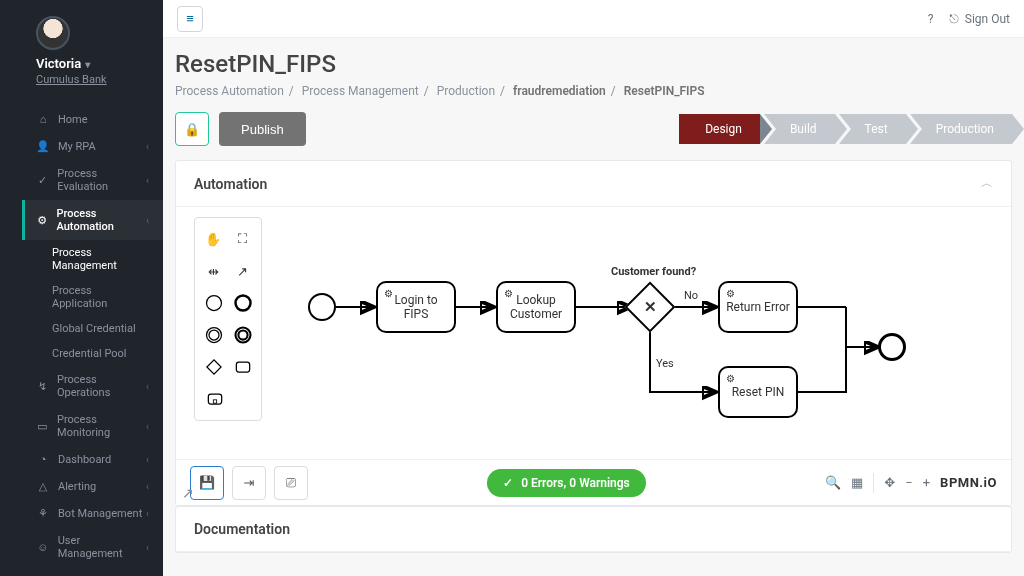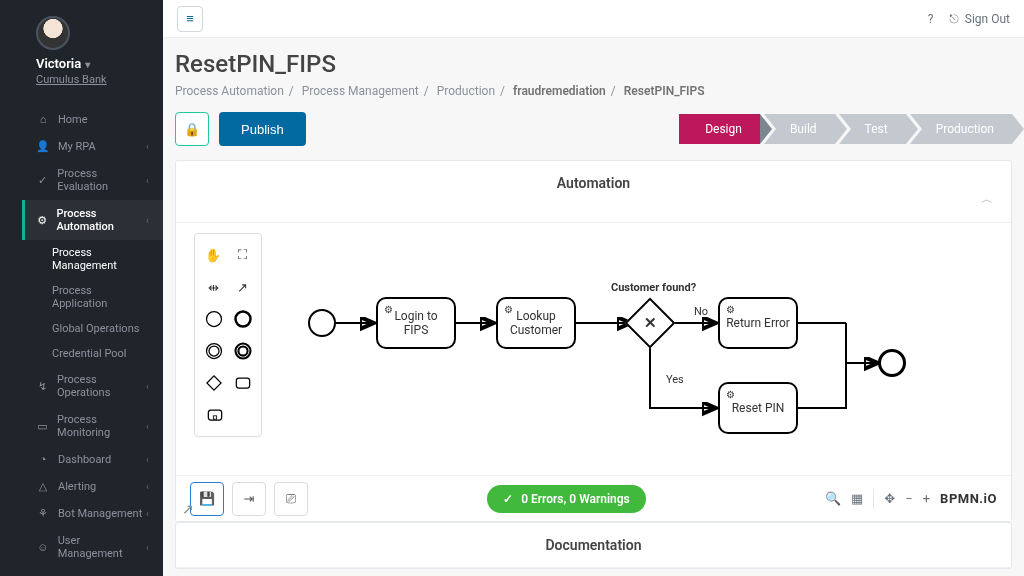--- a/index.html
+++ b/index.html
@@ -31,53 +31,53 @@
   
   .main { position:absolute; left:163px; top:38px; right:0; bottom:0; overflow:hidden; padding:12px 12px 0; }
   .page-title { font-size:24px; font-weight:500; color:#444; margin-bottom:6px; }
   .crumbs { font-size:12px; color:#8a929d; margin-bottom:14px; }
   .crumbs a { color:#8a929d; text-decoration:none; }
   .crumbs .sep { margin:0 5px; }
   .crumbs .strong { color:#737373; font-weight:600; }
 
   .actions-row { display:flex; align-items:center; margin-bottom:14px; }
   .btn-lock { width:34px; height:34px; border:1px solid #20c997; border-radius:4px; display:flex; align-items:center; justify-content:center; color:#20c997; background:#fff; cursor:pointer; }
-  .btn-publish { margin-left:10px; height:34px; padding:0 22px; background:#0369a1; color:#fff; border:none; border-radius:4px; font-size:13px; cursor:pointer; }
+  .btn-publish { margin-left:10px; height:34px; padding:0 22px; background:#737373; color:#fff; border:none; border-radius:4px; font-size:13px; cursor:pointer; }
 
   
   .pipeline { margin-left:auto; display:flex; }
   .step { position:relative; height:30px; line-height:30px; padding:0 18px 0 26px; color:#fff; font-size:12px; background:#c3c9cf; margin-left:4px; }
   .step::before { content:""; position:absolute; left:0; top:0; border-top:15px solid transparent; border-bottom:15px solid transparent; border-left:12px solid #f7f7f7; }
   .step::after { content:""; position:absolute; right:-12px; top:0; border-top:15px solid transparent; border-bottom:15px solid transparent; border-left:12px solid #c3c9cf; z-index:2; }
   .step.first::before{display:none;}
-  .step.active { background:#be185d; }
+  .step.active { background:#7f1d1d; }
   .step.active::after { border-left-color:#7c8691; }
 
   
   .panel { background:#fff; border:1px solid #e5e8ec; border-radius:3px; }
-  .panel-hdr { display:flex; align-items:center; padding:14px 18px; border-bottom:1px solid #eef0f2;flex-direction:column; }
+  .panel-hdr { display:flex; align-items:flex-end; padding:14px 18px; border-bottom:1px solid #eef0f2; }
   .panel-hdr h3 { font-size:14px; font-weight:600; color:#444; }
   .panel-hdr .collapse { margin-left:auto; color:#9aa1a9; cursor:pointer; font-size:12px; }
   .canvas-wrap { position:relative; height:298px; }
 
   
   .palette { position:absolute; left:18px; top:10px; width:68px; background:#fff; border:1px solid #d8dde2; border-radius:4px; padding:6px 4px; display:grid; grid-template-columns:1fr 1fr; gap:2px 0; }
   .pal-cell { height:30px; display:flex; align-items:center; justify-content:center; color:#333; cursor:pointer; }
   .pal-cell svg { width:20px; height:20px; }
   .pal-wide { grid-column: span 2; justify-content:flex-start; padding-left:6px;}
 
   
   .diagram { position:absolute; left:110px; top:10px; right:10px; height:240px; }
   .node { position:absolute; border:2px solid #000; background:#fff; border-radius:10px; display:flex; align-items:center; justify-content:center; font-size:12px; text-align:center; padding:4px 6px; }
   .node .gear { position:absolute; left:6px; top:5px; font-size:10px; }
   .circle { position:absolute; width:28px; height:28px; border:2px solid #000; border-radius:50%; background:#fff; }
   .circle.end { border-width:3px; }
   .gateway { position:absolute; width:36px; height:36px; transform:rotate(45deg); border:2px solid #000; background:#fff; display:flex; align-items:center; justify-content:center; }
   .gateway span { transform:rotate(-45deg); font-size:15px; font-weight:700;}
-  .edge-label { position:absolute; font-size:11px;margin-left:10px; }
+  .edge-label { position:absolute; font-size:11px; }
   .q-label { position:absolute; font-size:11px; }
 
   
   .canvas-foot { position:absolute; left:0; right:0; bottom:0; height:46px; border-top:1px solid #eef0f2; display:flex; align-items:center; padding:0 14px; background:#fff;}
   .foot-left { display:flex; gap:8px; }
   .tool-btn { width:34px; height:34px; border:1px solid #d8dde2; border-radius:4px; display:flex; align-items:center; justify-content:center; cursor:pointer; color:#555; }
   .tool-btn.primary { border-color:#2b7cd3; color:#2b7cd3; }
   .status-pill { margin:0 auto; background:#40b93c; color:#fff; border-radius:16px; height:28px; padding:0 16px; display:flex; align-items:center; gap:8px; font-size:12px; font-weight:600;}
   .foot-right { display:flex; align-items:center; gap:10px; color:#6a737d; }
   .foot-right .sep { width:1px; height:20px; background:#e2e6ea; }
@@ -114,21 +114,21 @@
         <span>Process Evaluation</span>
         <span class="exp">‹</span>
       </div>
     <div class="sb-item active bold">
         <span class="ic">⚙</span>
         <span>Process Automation</span>
         <span class="exp">‹</span>
       </div>
       <div class="sb-sub bold">Process Management</div>
       <div class="sb-sub">Process Application</div>
-      <div class="sb-sub">Global Operations</div>
+      <div class="sb-sub">Global Credential</div>
       <div class="sb-sub">Credential Pool</div>
     <div class="sb-item">
         <span class="ic">↯</span>
         <span>Process Operations</span>
         <span class="exp">‹</span>
       </div>
     <div class="sb-item">
         <span class="ic">▭</span>
         <span>Process Monitoring</span>
         <span class="exp">‹</span>

